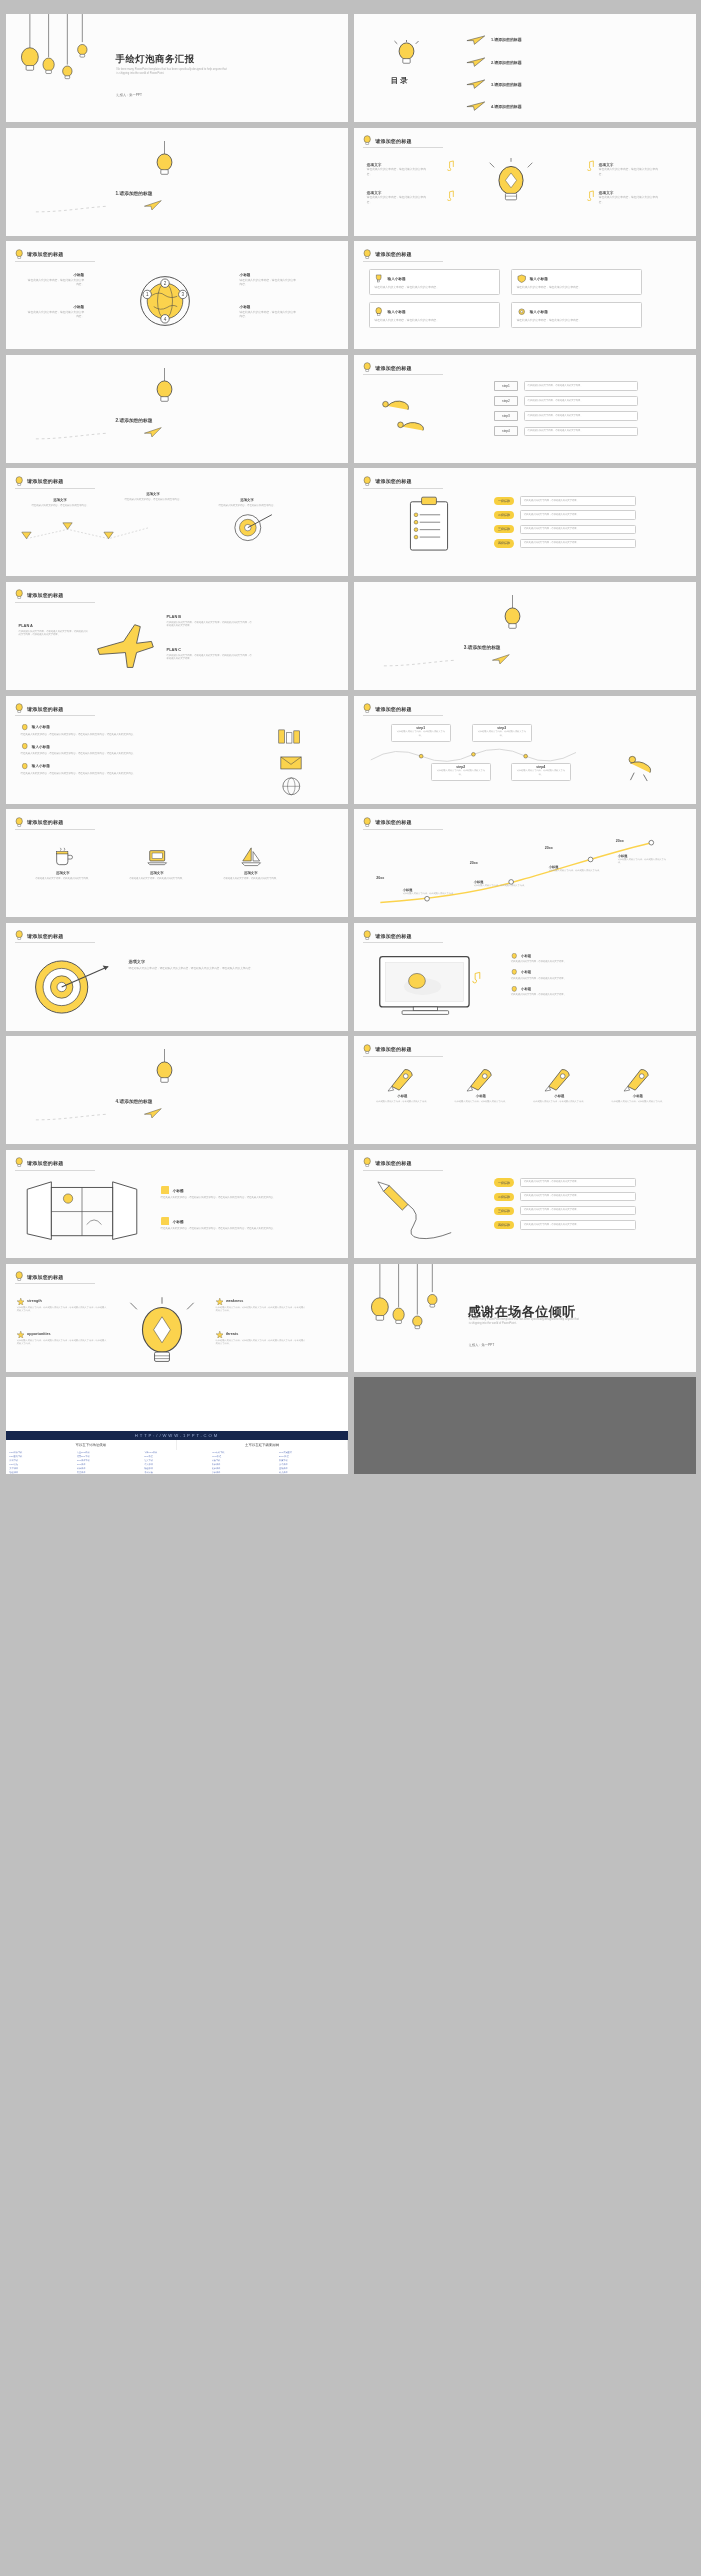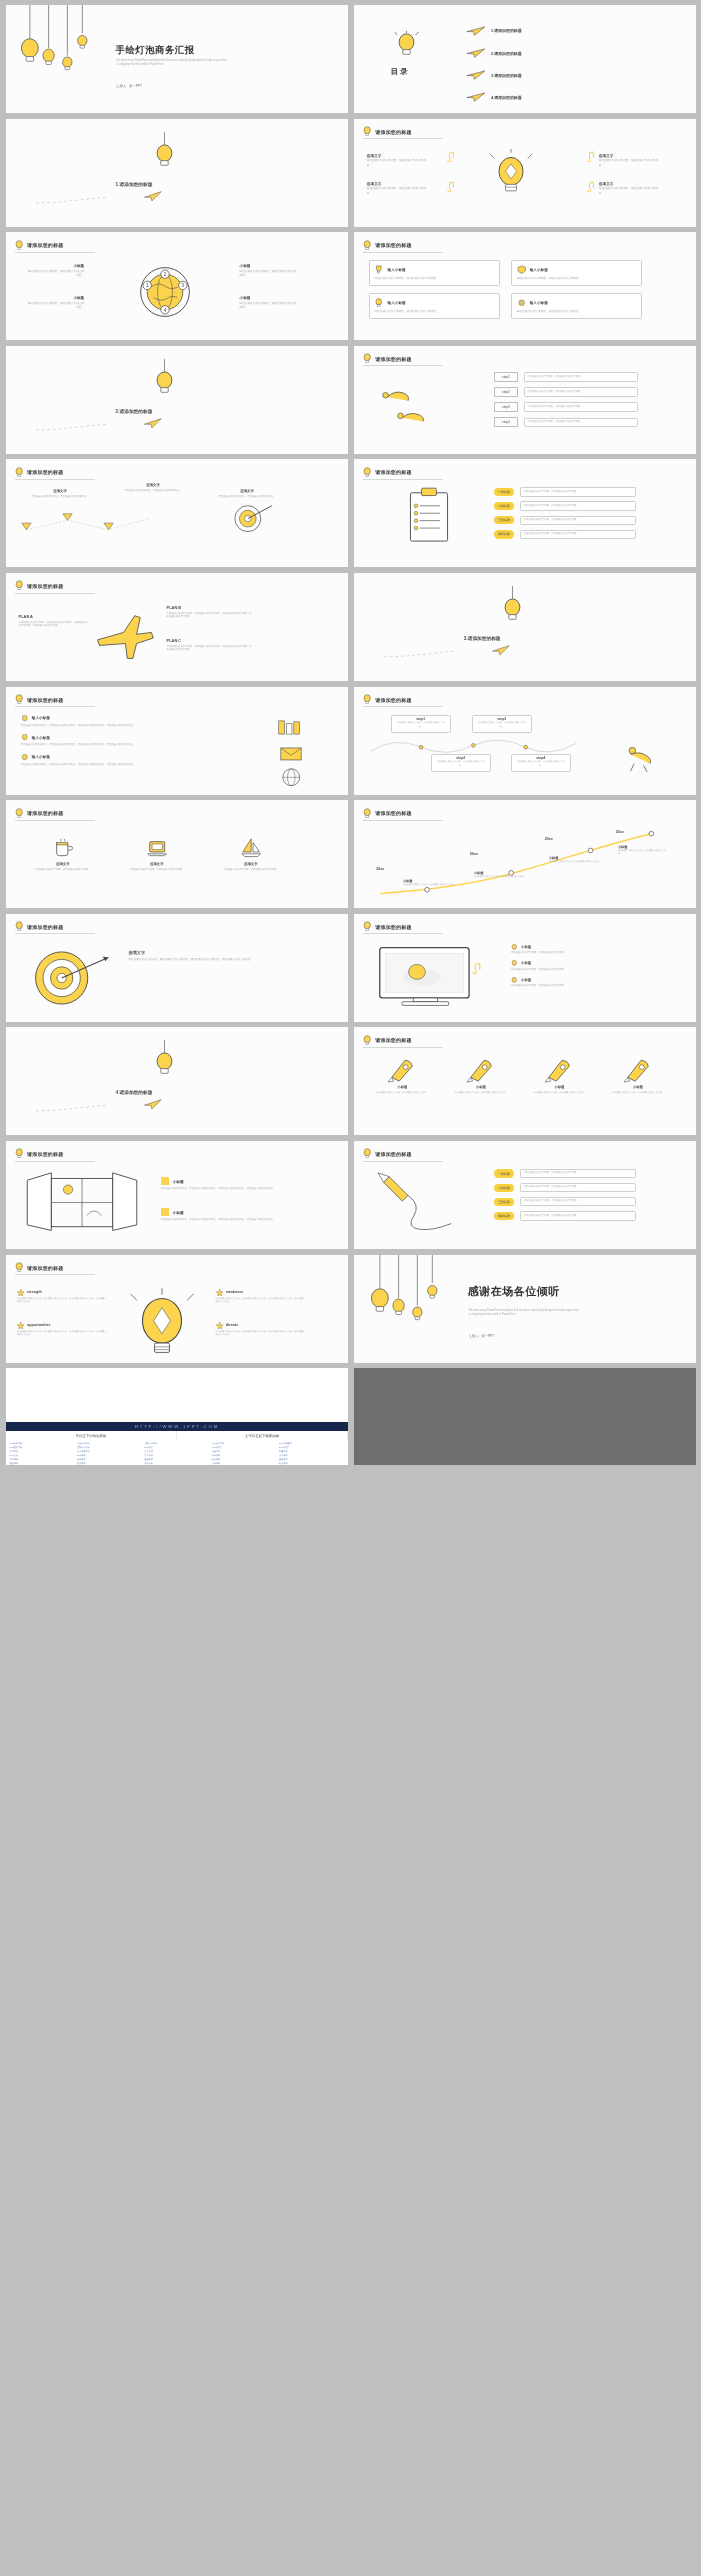--- a/index.html
+++ b/index.html
@@ -1,17 +1,17 @@
 <!DOCTYPE html>
 <html style="font-size:15px"><head>
 <meta charset="utf-8">
 <style>
   html,body{margin:0;padding:0;background:#bfbfbf;}
   body{width:702px;font-family:"Liberation Sans","DejaVu Sans",sans-serif;}
-  .sheet{width:702px;background:#bfbfbf;padding:5px 0 0 0;box-sizing:border-box;}
+  .sheet{width:702px;background:#bfbfbf;padding:14px 0 0 0;box-sizing:border-box;}
   .grid{display:grid;grid-template-columns:1fr 1fr;gap:5.6px;padding:0 5.6px 5.6px 5.6px;}
   .slide{background:#fcfcfc;position:relative;height:108px;overflow:hidden;}
   .tl{position:absolute;}
   
   .hdr{position:absolute;left:9.4px;top:7.5px;display:flex;align-items:center;gap:3.7px;}
   .hdr .bulb{width:8.4px;height:11.2px;}
   .hdr .t{font-size:5px;color:#3c3c3c;font-weight:bold;letter-spacing:0.2px;}
   .underline{position:absolute;left:9.4px;top:19.6px;width:80px;height:0.9px;background:#d8d8d8;}
   
   .lbl{font-size:4.3px;color:#4a4a4a;font-weight:bold;}
@@ -899,21 +899,21 @@
       </g>
       <ellipse cx="18" cy="46" rx="9" ry="10" fill="#fbd34d" stroke="#4a4a4a" stroke-width="0.8"></ellipse>
       <rect x="14" y="55" width="8" height="5" rx="1" fill="#fff" stroke="#4a4a4a" stroke-width="0.7"></rect>
       <ellipse cx="38" cy="54" rx="6" ry="7" fill="#fbd34d" stroke="#4a4a4a" stroke-width="0.7"></ellipse>
       <rect x="35" y="60" width="6" height="3.5" rx="1" fill="#fff" stroke="#4a4a4a" stroke-width="0.6"></rect>
       <ellipse cx="58" cy="61" rx="5" ry="5.5" fill="#fbd34d" stroke="#4a4a4a" stroke-width="0.7"></ellipse>
       <rect x="55.5" y="66" width="5" height="3" rx="1" fill="#fff" stroke="#4a4a4a" stroke-width="0.6"></rect>
       <ellipse cx="74" cy="38" rx="5" ry="5.5" fill="#fbd34d" stroke="#4a4a4a" stroke-width="0.7"></ellipse>
       <rect x="71.5" y="43" width="5" height="3" rx="1" fill="#fff" stroke="#4a4a4a" stroke-width="0.6"></rect>
     </svg>
-    <div class="tl" style="left:114px;top:29px;font-size:11px;color:#333;font-weight:bold;letter-spacing:0.5px">感谢在场各位倾听</div>
+    <div class="tl" style="left:114px;top:39px;font-size:13px;color:#333;font-weight:bold;letter-spacing:0.5px">感谢在场各位倾听</div>
     <div class="tl cov-sub" style="left:115px;top:54px">No tiene many PowerPoint templates that has been specifically designed to help anyone that is shipping into the world of PowerPoint.</div>
     <div class="tl cov-by" style="left:115px;top:79px">汇报人：第一PPT</div>
   </div>
 
 </div>
 
 <div class="banner">
   <div class="bluebox">
     <div class="blueurl">HTTP://WWW.1PPT.COM</div>
     <div class="bluefoot">

